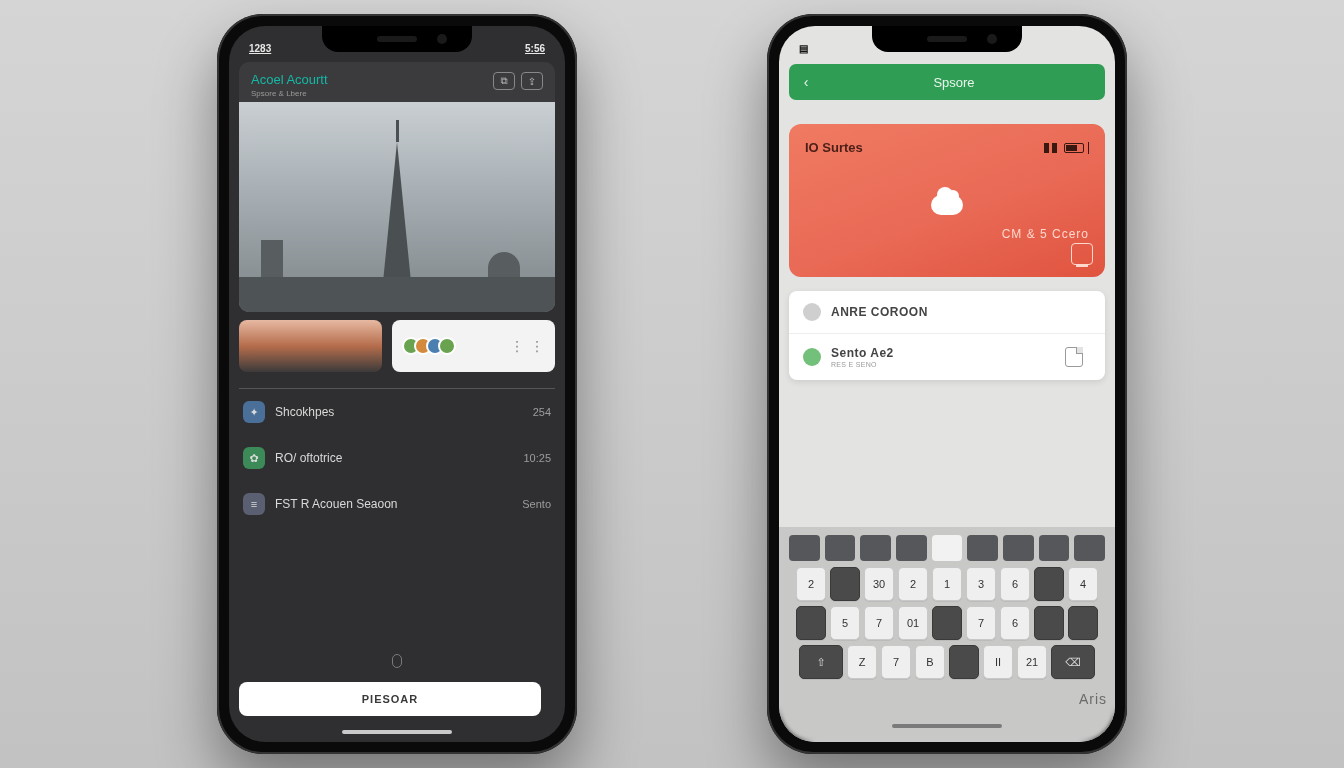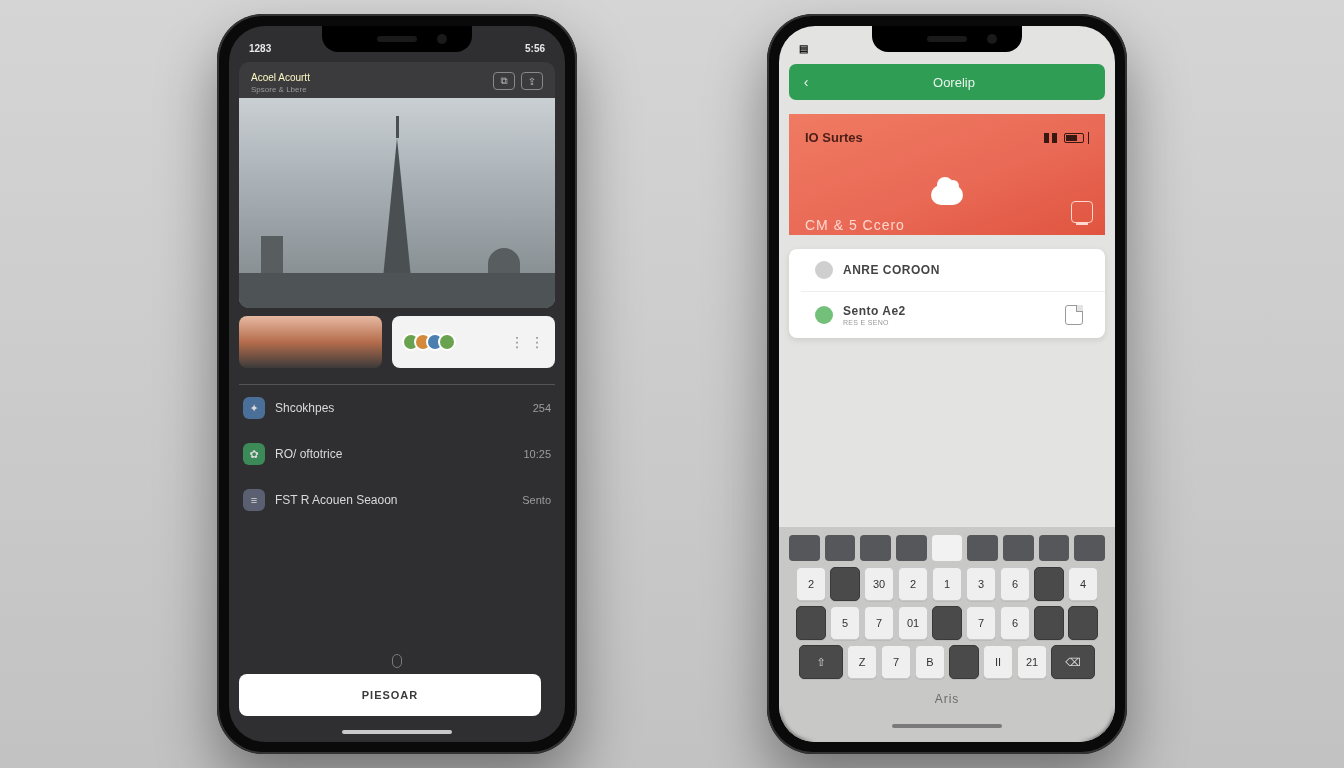--- a/index.html
+++ b/index.html
@@ -55,30 +55,30 @@
     width: 100%;
     height: 100%;
     border-radius: 36px;
     overflow: hidden;
     position: relative;
   }
 
   
   .screen.dark { background:#2f2f31; }
   .statusbar { height:30px; display:flex; justify-content:space-between; align-items:flex-end; padding:0 20px 2px; font-size:10px; font-weight:700; }
-  .dark .statusbar { color:#e8e8e8; }
+  .dark .statusbar { color:#e8e8e8;text-decoration:underline; }
   .light .statusbar { color:#111; }
   .hero {
     margin:6px 10px 0;
     border-radius:10px;
     background:#3b3b3d;
     overflow:hidden;
   }
   .hero-head{ display:flex; justify-content:space-between; align-items:flex-start; padding:10px 12px 4px;}
-  .hero-title{ font-size:10px; color:#fef9c3; font-weight:500;}
+  .hero-title{ font-size:13px; color:#14b8a6; font-weight:500;}
   .hero-sub{ font-size:8px; color:#9a9a9a; margin-top:2px;}
   .hero-icons{ display:flex; gap:6px; color:#b9b9b9;}
   .hero-icons span{ width:22px; height:18px; border:1.5px solid #888; border-radius:4px; display:flex; align-items:center; justify-content:center; font-size:10px;}
   .hero-img { height:210px; position:relative; background:linear-gradient(180deg,#c9cfd3 0%, #aab1b6 40%, #7d8488 100%);}
   
   .tower{ position:absolute; left:50%; bottom:30px; transform:translateX(-50%); width:0; height:0;}
   .tower::before{
     content:""; position:absolute; left:-14px; bottom:0;
     border-left:14px solid transparent; border-right:14px solid transparent;
     border-bottom:140px solid #4a4f52;
@@ -100,56 +100,56 @@
   .av:first-child{ margin-left:0;}
   .av1{background:#6aa34f;} .av2{background:#d48a3d;} .av3{background:#4a7fb0;} .av4{background:#6aa34f;}
   .pill-dots{ margin-left:auto; color:#888; font-size:14px; letter-spacing:1px;}
 
   .divider{ height:1px; background:#555; margin:16px 10px 0;}
   .listitem{ display:flex; align-items:center; padding:12px 14px; color:#d9d9d9; font-size:12px;}
   .li-ic{ width:22px;height:22px;border-radius:6px;margin-right:10px;display:flex;align-items:center;justify-content:center;font-size:11px;}
   .li-ic.blue{ background:#4a6f99;} .li-ic.green{ background:#3c8a58;} .li-ic.grey{ background:#5a6072;}
   .li-val{ margin-left:auto; color:#9c9c9c; font-size:11px;}
 
-  .bottom-white{ position:absolute; bottom:26px; left:10px; right:24px; height:42px; background:#fff; border-radius:8px; display:flex; align-items:center; justify-content:center; font-size:11px; font-weight:600; color:#3a3a3a; letter-spacing:1px;}
+  .bottom-white{ position:absolute; bottom:26px; left:10px; right:24px; height:34px; background:#fff; border-radius:8px; display:flex; align-items:center; justify-content:center; font-size:11px; font-weight:600; color:#3a3a3a; letter-spacing:1px;}
   .home-ind{ position:absolute; bottom:8px; left:50%; transform:translateX(-50%); width:110px; height:4px; background:#c9c9c9; border-radius:2px;}
   .mic{ position:absolute; bottom:74px; left:50%; transform:translateX(-50%); width:10px;height:14px; border:1.5px solid #7a7a7a; border-radius:6px 6px 6px 6px;}
 
   
   .screen.light{ background:#e3e4e2;}
   .greenbar{ margin:8px 10px 0; height:36px; background:#2f9d54; border-radius:7px; display:flex; align-items:center; color:#e9f6ee; font-size:13px;}
   .gb-arrow{ width:34px; text-align:center; font-size:14px;}
   .gb-label{ flex:1; text-align:center; margin-left:-20px;}
-  .card{ margin:14px 10px 0; border-radius:0; padding:16px 16px 2px; color:#fff; background:linear-gradient(160deg,#f07a62 0%, #e96a56 55%, #e0543f 100%); position:relative;}
+  .card{ margin:24px 10px 0; border-radius:12px; padding:16px 16px 36px; color:#fff; background:linear-gradient(160deg,#f07a62 0%, #e96a56 55%, #e0543f 100%); position:relative;}
   .card-top{ display:flex; justify-content:space-between; align-items:center; font-size:13px; color:#4a1f17; font-weight:600;}
   .card-top .sig{ display:flex; align-items:center; gap:4px;}
   .sig .bars{ width:16px;height:10px; background:linear-gradient(90deg,#3a1812 33%, transparent 33% 50%, #3a1812 50% 83%, transparent 83%);}
   .sig .batt{ width:20px;height:10px; border:1.5px solid #3a1812; border-radius:2px; position:relative;}
   .sig .batt::after{content:"";position:absolute;left:1px;top:1px;width:11px;height:6px;background:#3a1812;}
   .cloud{ width:32px; height:20px; background:#fff; border-radius:12px; position:relative; margin:40px auto 12px;}
   .cloud::before{content:"";position:absolute;left:6px;top:-8px;width:16px;height:16px;background:#fff;border-radius:50%;}
   .cloud::after{content:"";position:absolute;right:4px;top:-5px;width:12px;height:12px;background:#fff;border-radius:50%;}
   .card-line1{ text-align:center; font-size:13px; color:#ffe8e2;}
-  .card-line2{ text-align:left; font-size:14px; letter-spacing:1px; color:#ffd7cd; margin-top:8px;}
+  .card-line2{ text-align:right; font-size:12px; letter-spacing:1px; color:#ffd7cd; margin-top:8px;}
   .card-square{ position:absolute; right:12px; bottom:12px; width:22px;height:22px; border:1.5px solid #ffd7cd; border-radius:4px;}
   .card-square::after{content:"";position:absolute;left:4px;bottom:-3px;width:12px;height:3px;background:#ffd7cd;}
 
-  .sugg{ margin:14px 10px 0; background:#fff; border-radius:8px; overflow:hidden; box-shadow:0 2px 6px rgba(0,0,0,.1);padding-left:12px;}
+  .sugg{ margin:14px 10px 0; background:#fff; border-radius:8px; overflow:hidden; box-shadow:0 2px 6px rgba(0,0,0,.1);}
   .srow{ display:flex; align-items:center; padding:12px 14px; font-size:12px;}
   .srow + .srow{ border-top:1px solid #eee;}
   .sic{ width:18px; height:18px; border-radius:50%; margin-right:10px;}
   .sic.grey{ background:#cfcfcf;} .sic.green{ background:#73c07a;}
   .srow .t{ color:#444; font-weight:600; letter-spacing:.5px;}
   .srow .sub{ display:block; font-size:7px; color:#999; letter-spacing:.3px; margin-top:1px;}
   .page-ic{ position:absolute; right:22px; width:18px;height:20px; border:1.5px solid #9a9a9a; border-radius:3px;}
   .page-ic::after{content:"";position:absolute;right:-1px;top:-1px;width:6px;height:6px;background:#e3e4e2;border-left:1.5px solid #9a9a9a;border-bottom:1.5px solid #9a9a9a;}
 
   
   .kbwrap{ position:absolute; left:0; right:0; bottom:0; padding:8px 8px 14px; background:rgba(150,150,150,.35); backdrop-filter:blur(2px);}
-  .kb-sugrow{ height:30px; display:flex; align-items:center; justify-content:center; font-size:12px; color:#6a6a6a; letter-spacing:1px; margin-bottom:6px;}
+  .kb-sugrow{ height:30px; display:flex; align-items:center; justify-content:flex-end; font-size:14px; color:#6a6a6a; letter-spacing:1px; margin-bottom:6px;}
   .krow{ display:flex; gap:4px; margin-bottom:5px; justify-content:center;}
   .key{ flex:1; max-width:30px; height:34px; background:#efefef; border:1px solid #c8c8c8; border-radius:5px; display:flex; align-items:center; justify-content:center; font-size:11px; color:#333; font-weight:500; box-shadow:0 1px 0 #bbb;}
   .key.dark{ background:#4a4a4a; color:#d8d8d8; border-color:#3a3a3a;}
   .key.wide{ max-width:44px;}
   .thumbstrip{ display:flex; gap:5px; margin-bottom:6px; padding:0 2px;}
   .thumbstrip .t{ flex:1; height:26px; background:#55575a; border-radius:4px;}
   .thumbstrip .t.active{ background:#f2f2f2;}
   .kb-home{ width:110px;height:4px;background:#7a7a7a;border-radius:2px;margin:10px auto 0;}
 </style>
 </head>
@@ -224,21 +224,21 @@
 <div class="phone">
   <div class="notch"></div>
   <div class="screen light">
     <div class="statusbar">
       <span>▤</span>
       <span></span>
     </div>
 
     <div class="greenbar">
       <div class="gb-arrow">‹</div>
-      <div class="gb-label">Oorelip</div>
+      <div class="gb-label">Spsore</div>
     </div>
 
     <div class="card">
       <div class="card-top">
         <span>IO Surtes</span>
         <span class="sig">
           <span class="bars"></span>
             <span class="batt"></span>
             <span style="width:1px;height:12px;background:#3a1812;"></span>
         </span>

